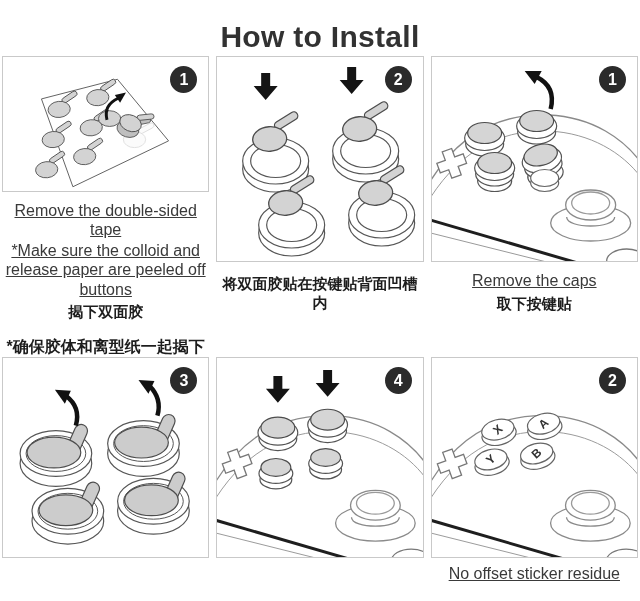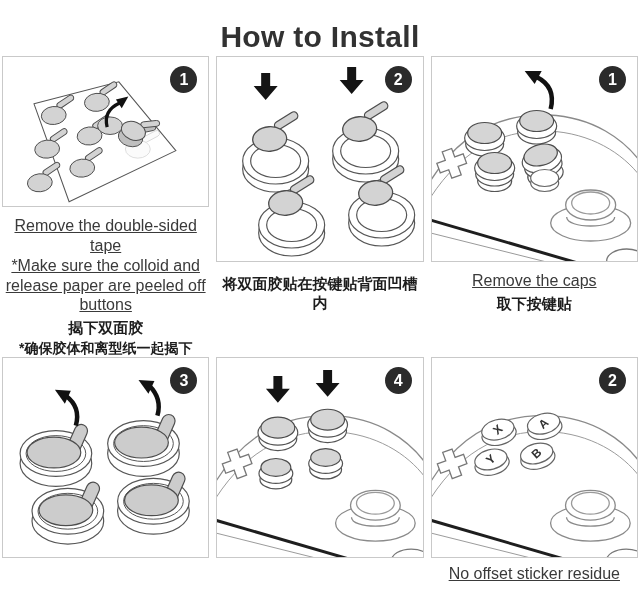--- a/index.html
+++ b/index.html
@@ -25,21 +25,21 @@
   .panel svg { display:block; width:100%; height:100%; }
   .badge {
     position:absolute; top:9px; right:11px; width:27px; height:27px;
     background:#2b2b2b; color:#ffffff; border-radius:50%;
     font-size:16px; font-weight:bold; line-height:27px; text-align:center;
   }
   .caption { text-align:center; padding-top:9px; }
   .r2 .caption { padding-top:6px; }
   .cap-en { font-size:16px; line-height:1.22; color:#3a3a3a; margin:0 auto; max-width:206px;text-decoration:underline; }
   .cap-zh { font-size:15px; line-height:1.25; font-weight:bold; color:#1d1d1d; margin:4px auto 0; }
-  .cap-zh-note { font-size:14px; line-height:1.25; font-weight:bold; color:#1d1d1d; margin:2px auto 0; }
+  .cap-zh-note { font-size:16px; line-height:1.25; font-weight:bold; color:#1d1d1d; margin:15px auto 0; }
 </style>
 </head>
 <body>
 
 <svg width="0" height="0" style="position:absolute" aria-hidden="true">
   <defs>
 
     <g id="tape">
       <rect x="6" y="-16" width="26" height="8" rx="4" transform="rotate(-28 8 -12)"></rect>
       <ellipse cx="0" cy="0" rx="17" ry="12.3"></ellipse>

